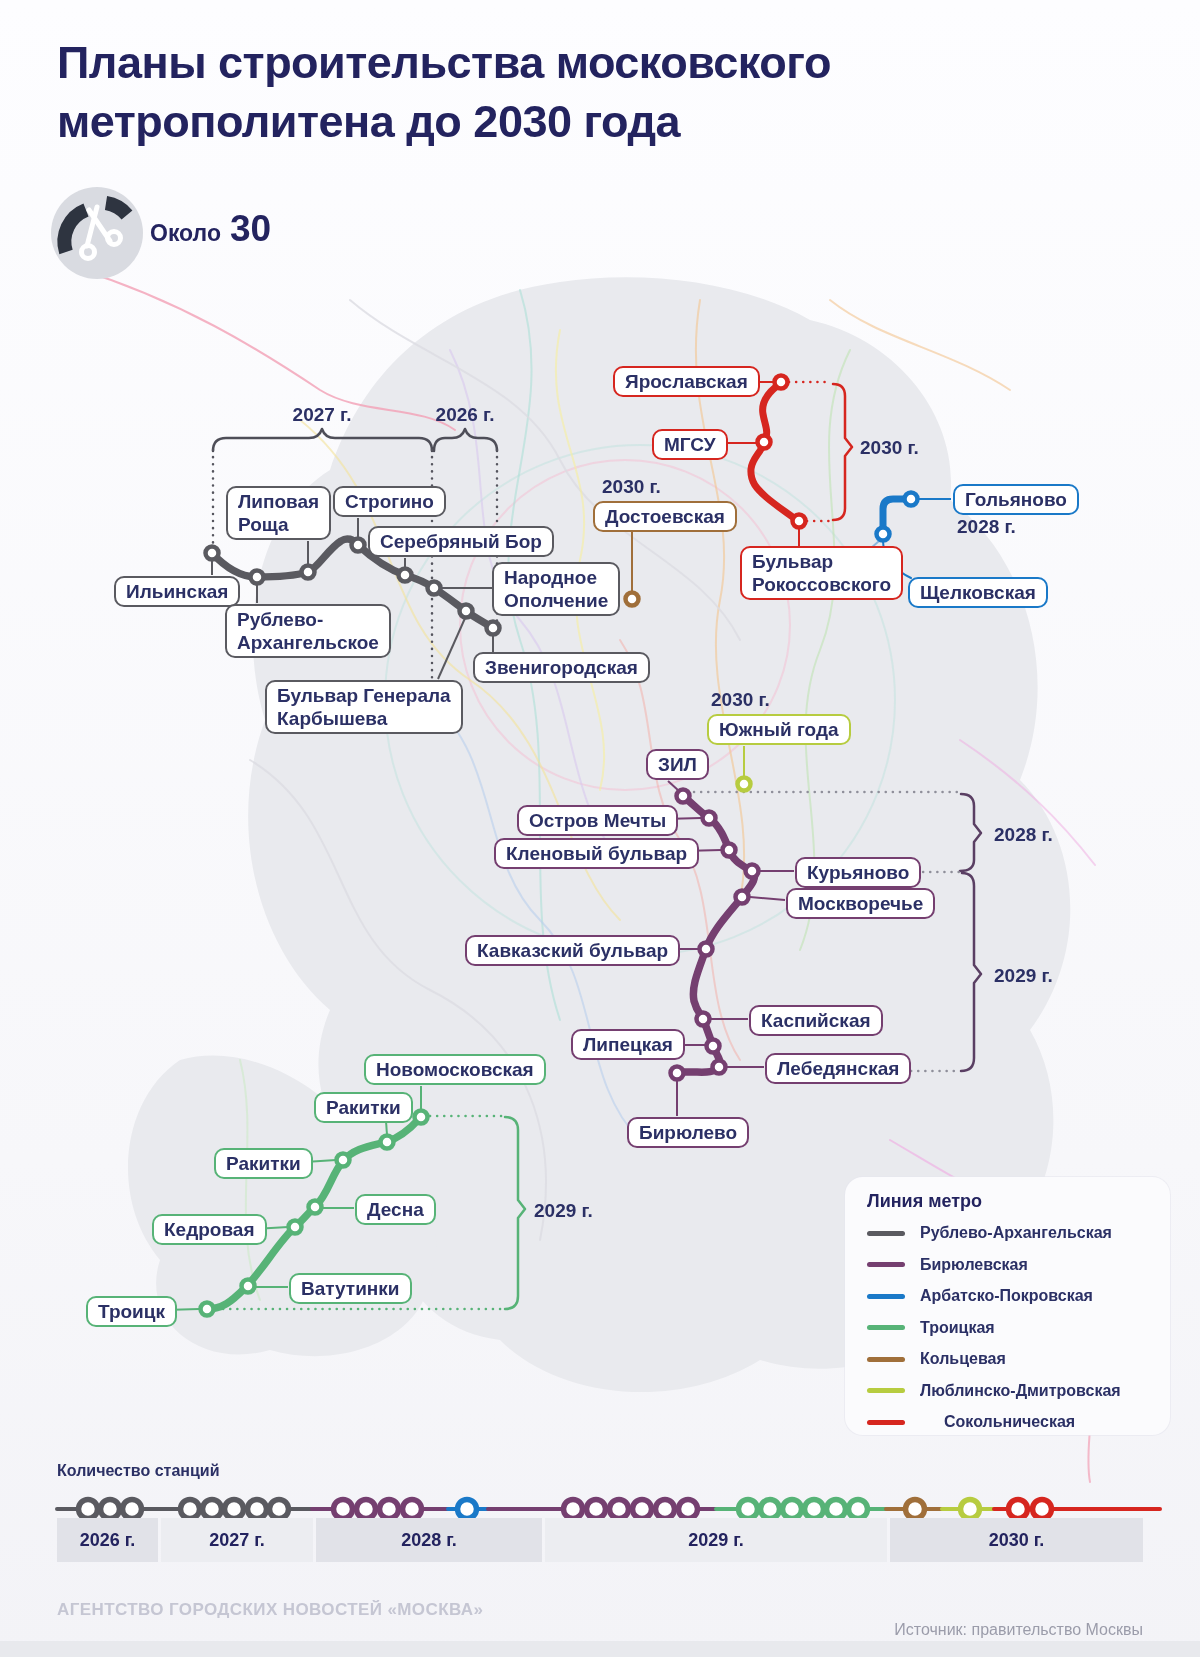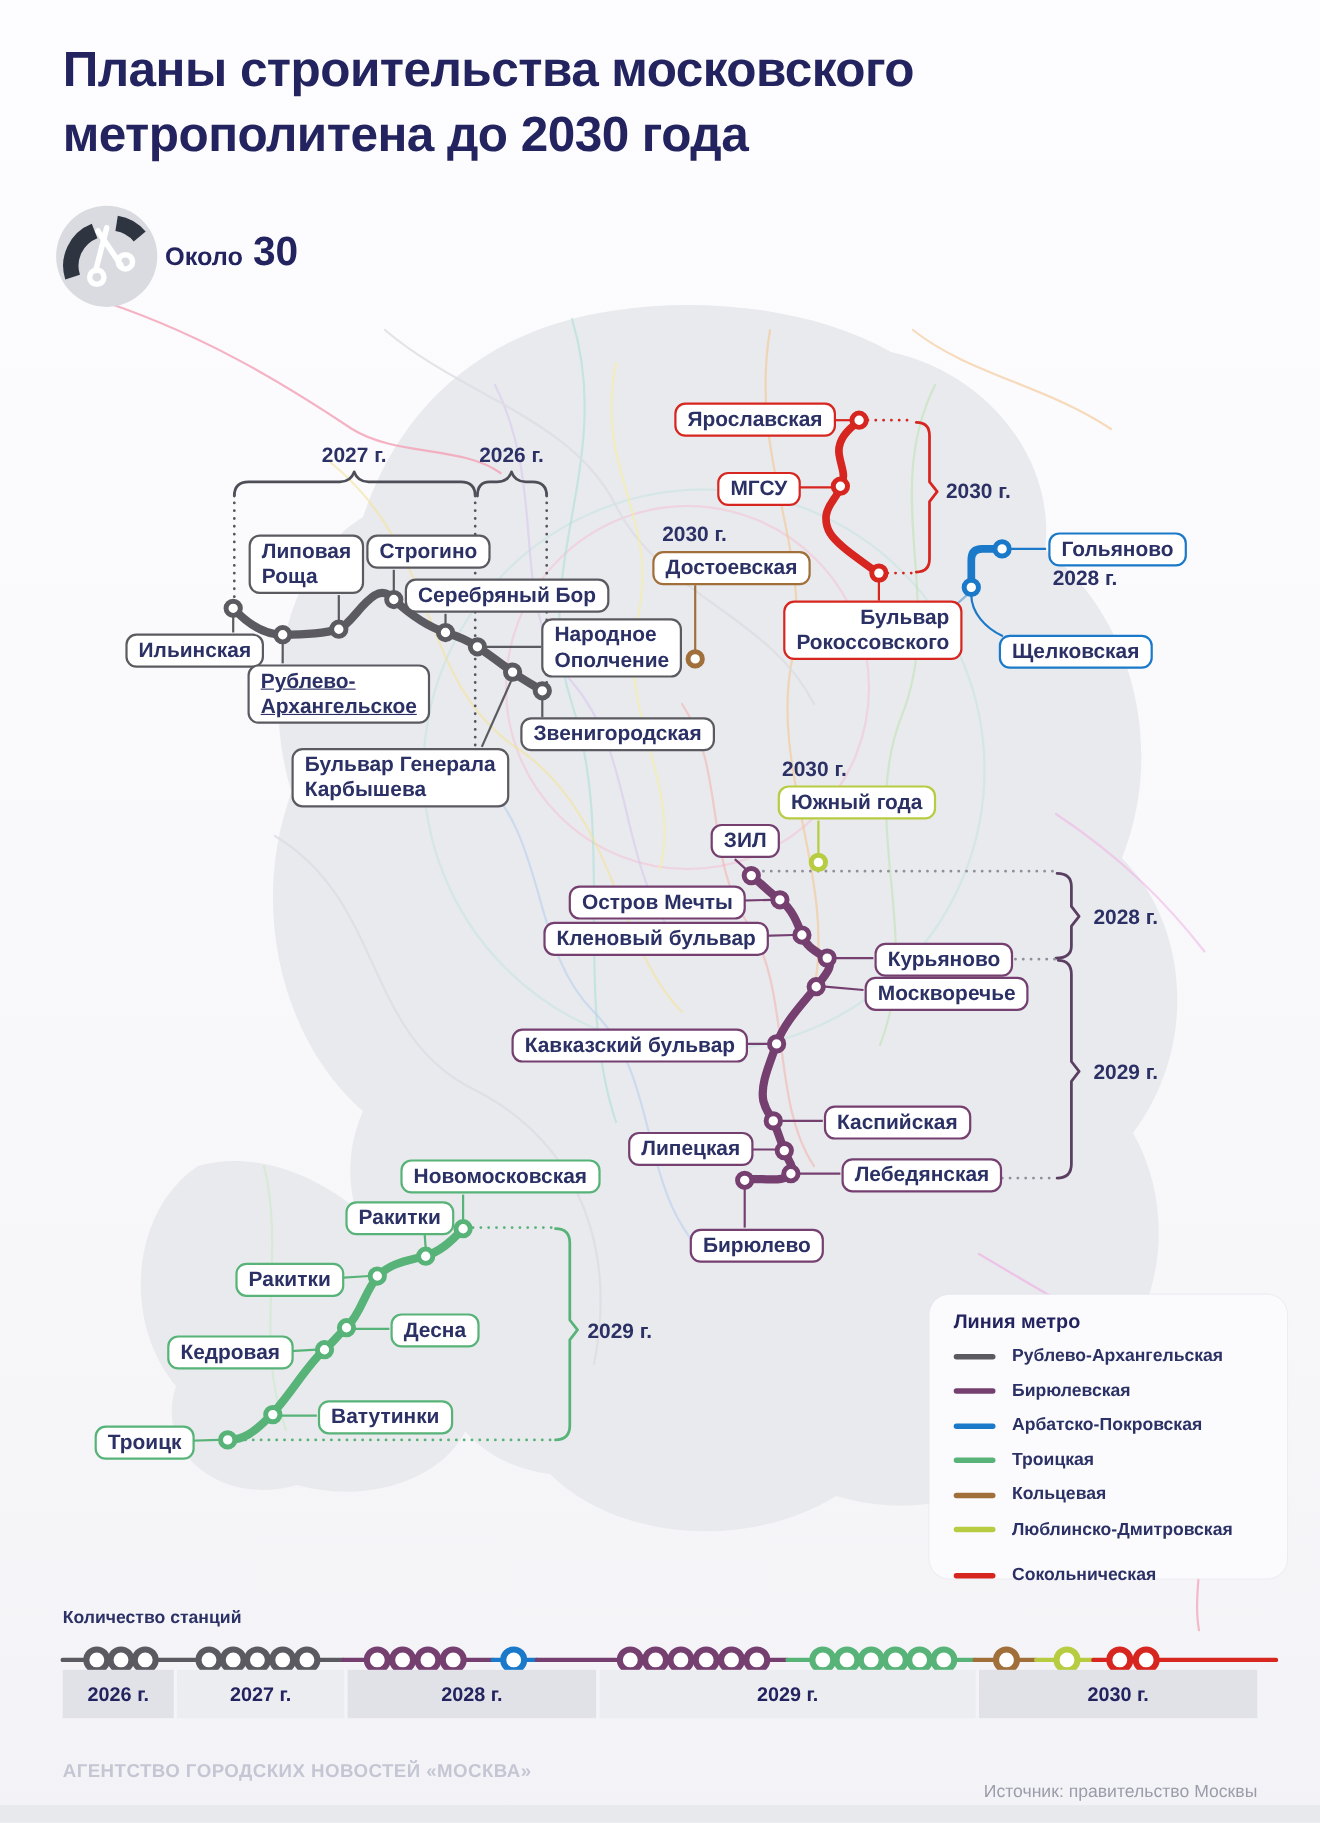--- a/index.html
+++ b/index.html
@@ -220,34 +220,34 @@
       </g>
     </svg>
   </div>
   <div id="subtitle">
     <span class="pre">Около</span>
     <span class="num">30</span>
   </div>
 
   <div id="labels">
       <div class="lbl" style="left: 114px; top: 576px; border-color: rgb(90, 90, 96);">Ильинская</div>
-      <div class="lbl" style="left: 225px; top: 604px; border-color: rgb(90, 90, 96); text-decoration: underline;">Рублево-
+      <div class="lbl" style="left: 225px; top: 604px; border-color: rgb(90, 90, 96);">Рублево-
 Архангельское</div>
       <div class="lbl" style="left: 226px; top: 486px; border-color: rgb(90, 90, 96);">Липовая
 Роща</div>
       <div class="lbl" style="left: 333px; top: 486px; border-color: rgb(90, 90, 96);">Строгино</div>
       <div class="lbl" style="left: 368px; top: 526px; border-color: rgb(90, 90, 96);">Серебряный Бор</div>
       <div class="lbl" style="left: 492px; top: 562px; border-color: rgb(90, 90, 96);">Народное
 Ополчение</div>
       <div class="lbl" style="left: 265px; top: 680px; border-color: rgb(90, 90, 96);">Бульвар Генерала
 Карбышева</div>
       <div class="lbl" style="left: 473px; top: 652px; border-color: rgb(90, 90, 96);">Звенигородская</div>
       <div class="lbl" style="left: 613px; top: 366px; border-color: rgb(214, 38, 31);">Ярославская</div>
       <div class="lbl" style="left: 652px; top: 429px; border-color: rgb(214, 38, 31);">МГСУ</div>
-      <div class="lbl" style="left: 712px; top: 546px; border-color: rgb(214, 38, 31); text-align: right;">Бульвар
+      <div class="lbl" style="left: 740px; top: 546px; border-color: rgb(214, 38, 31);">Бульвар
 Рокоссовского</div>
       <div class="lbl" style="left: 953px; top: 484px; border-color: rgb(26, 121, 200);">Гольяново</div>
       <div class="lbl" style="left: 908px; top: 577px; border-color: rgb(26, 121, 200);">Щелковская</div>
       <div class="lbl" style="left: 593px; top: 501px; border-color: rgb(160, 111, 58);">Достоевская</div>
       <div class="lbl" style="left: 707px; top: 714px; border-color: rgb(183, 204, 64);">Южный года</div>
       <div class="lbl" style="left: 646px; top: 749px; border-color: rgb(117, 63, 112);">ЗИЛ</div>
       <div class="lbl" style="left: 517px; top: 805px; border-color: rgb(117, 63, 112); text-align: center;">Остров Мечты</div>
       <div class="lbl" style="left: 494px; top: 838px; border-color: rgb(117, 63, 112);">Кленовый бульвар</div>
       <div class="lbl" style="left: 795px; top: 857px; border-color: rgb(117, 63, 112);">Курьяново</div>
       <div class="lbl" style="left: 786px; top: 888px; border-color: rgb(117, 63, 112);">Москворечье</div>
@@ -294,21 +294,21 @@
           <div class="leg-label">Троицкая</div>
         </div>
         <div class="leg-row" style="top: 172px;">
           <div class="leg-swatch" style="background: rgb(160, 111, 58);"></div>
           <div class="leg-label">Кольцевая</div>
         </div>
         <div class="leg-row" style="top: 203.5px;">
           <div class="leg-swatch" style="background: rgb(183, 204, 64);"></div>
           <div class="leg-label">Люблинско-Дмитровская</div>
         </div>
-        <div class="leg-row" style="top: 245px;">
+        <div class="leg-row" style="top: 235px; gap: 24px;">
           <div class="leg-swatch" style="background: rgb(214, 38, 31);"></div>
           <div class="leg-label">Сокольническая</div>
         </div>
       </div>
   </div>
 
   <div id="tl-title">Количество станций</div>
   <div id="bands">
       <div class="band dark" style="left: 57px; width: 101px;">
         <span>2026 г.</span>

